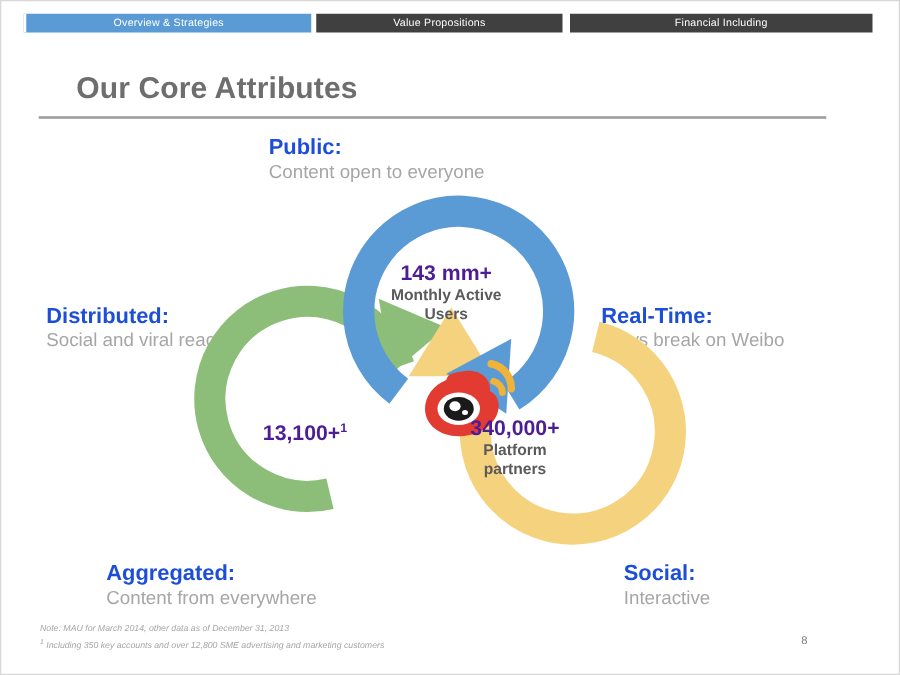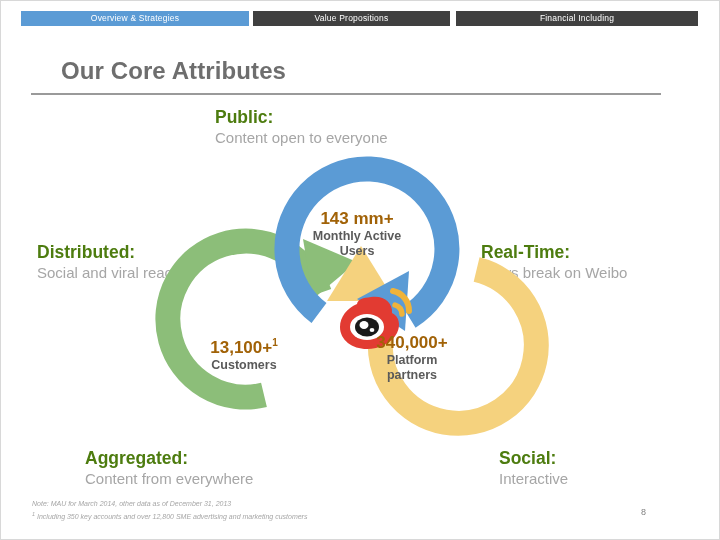--- a/index.html
+++ b/index.html
@@ -70,21 +70,21 @@
     width: 630px;
     height: 2px;
     background: #9a9a9a;
   }
 
   
   .attr { position: absolute; }
   .attr .head {
     font-size: 17.5px;
     font-weight: bold;
-    color: #4d7c0f;
+    color: #1d4ed8;
     line-height: 21px;
     white-space: nowrap;
   }
   .attr .sub {
     font-size: 15px;
     color: #A6A6A6;
     line-height: 19px;
     white-space: nowrap;
     text-align: right;
   }
@@ -107,21 +107,21 @@
   .ring-label {
     position: absolute;
     text-align: center;
     color: #595959;
     line-height: 1.18;
   }
   .ring-label .big {
     display: block;
     font-size: 17px;
     font-weight: bold;
-    color: #a16207;
+    color: #4c1d95;
     white-space: nowrap;
   }
   .ring-label .big sup {
     font-size: 10px;
     vertical-align: super;
   }
   .ring-label .small {
     display: block;
     font-size: 12.5px;
     font-weight: bold;
@@ -234,21 +234,20 @@
     </svg>
 
     <div class="ring-label label-mau">
       <span class="big">143 mm+</span>
       <span class="small">Monthly Active</span>
       <span class="small">Users</span>
     </div>
 
     <div class="ring-label label-customers">
       <span class="big"><span>13,100+</span><sup>1</sup></span>
-      <span class="small">Customers</span>
     </div>
 
     <div class="ring-label label-partners">
       <span class="big">340,000+</span>
       <span class="small">Platform</span>
       <span class="small">partners</span>
     </div>
   </div>
 
   <div class="footnotes">

